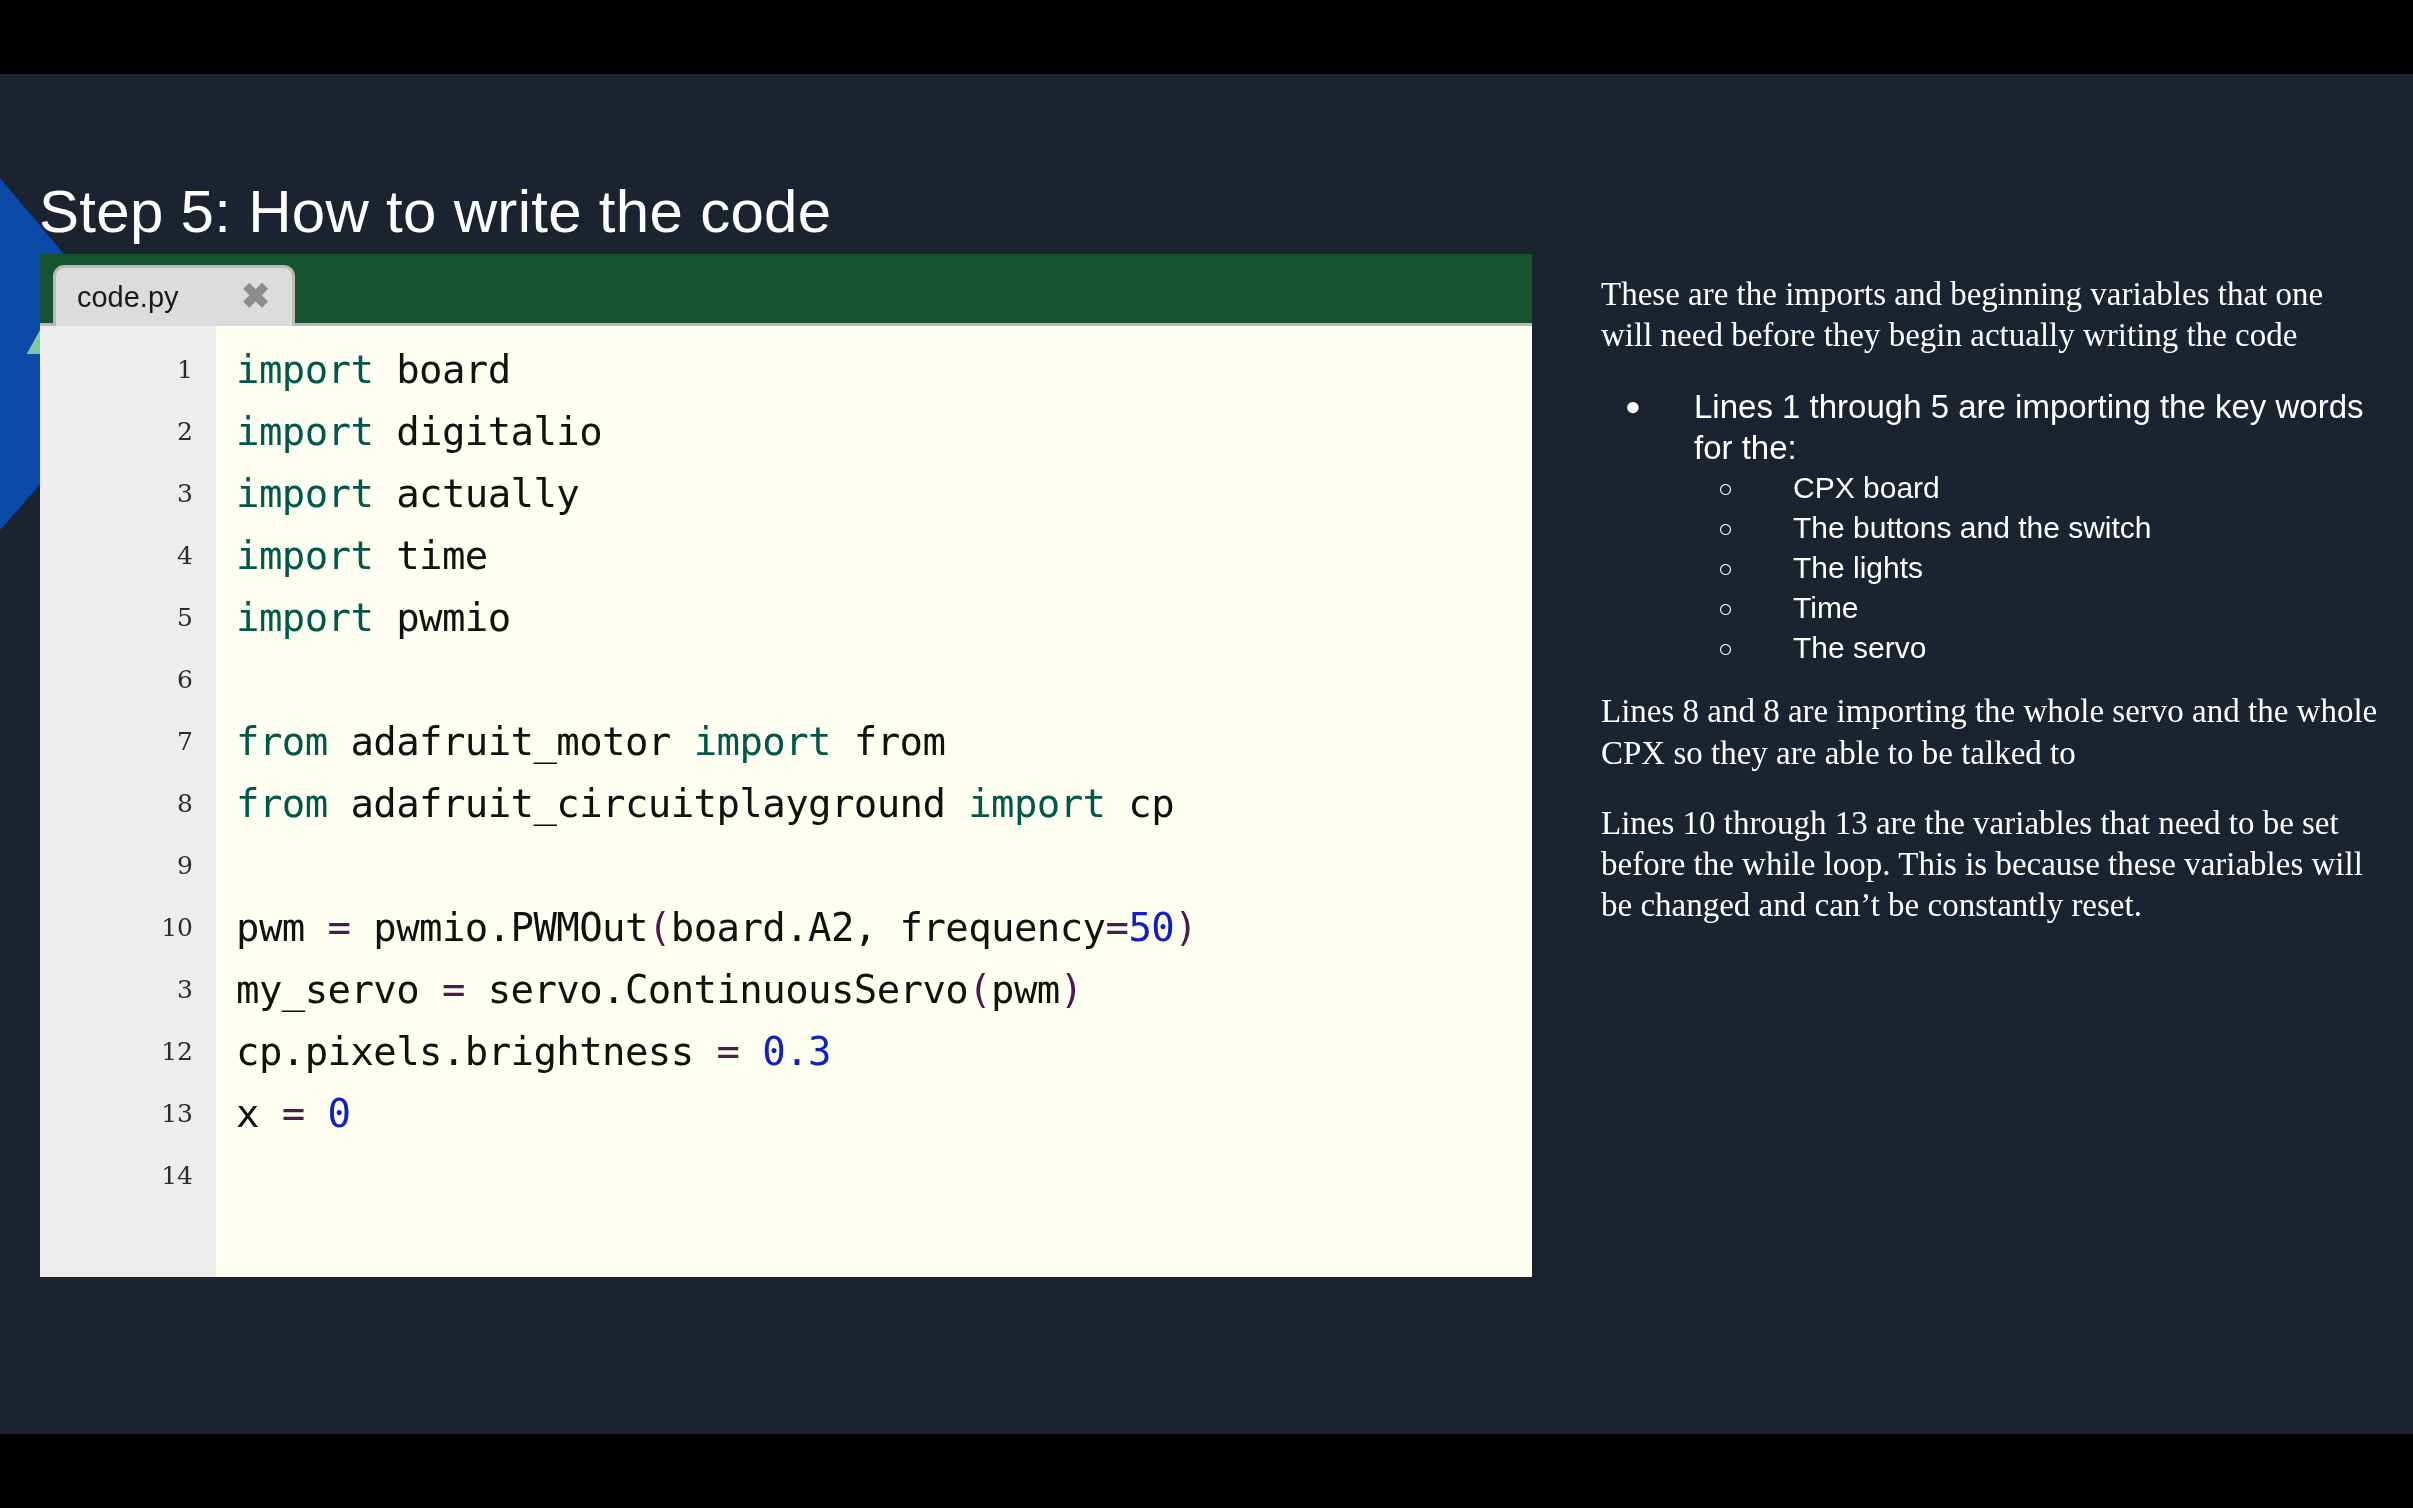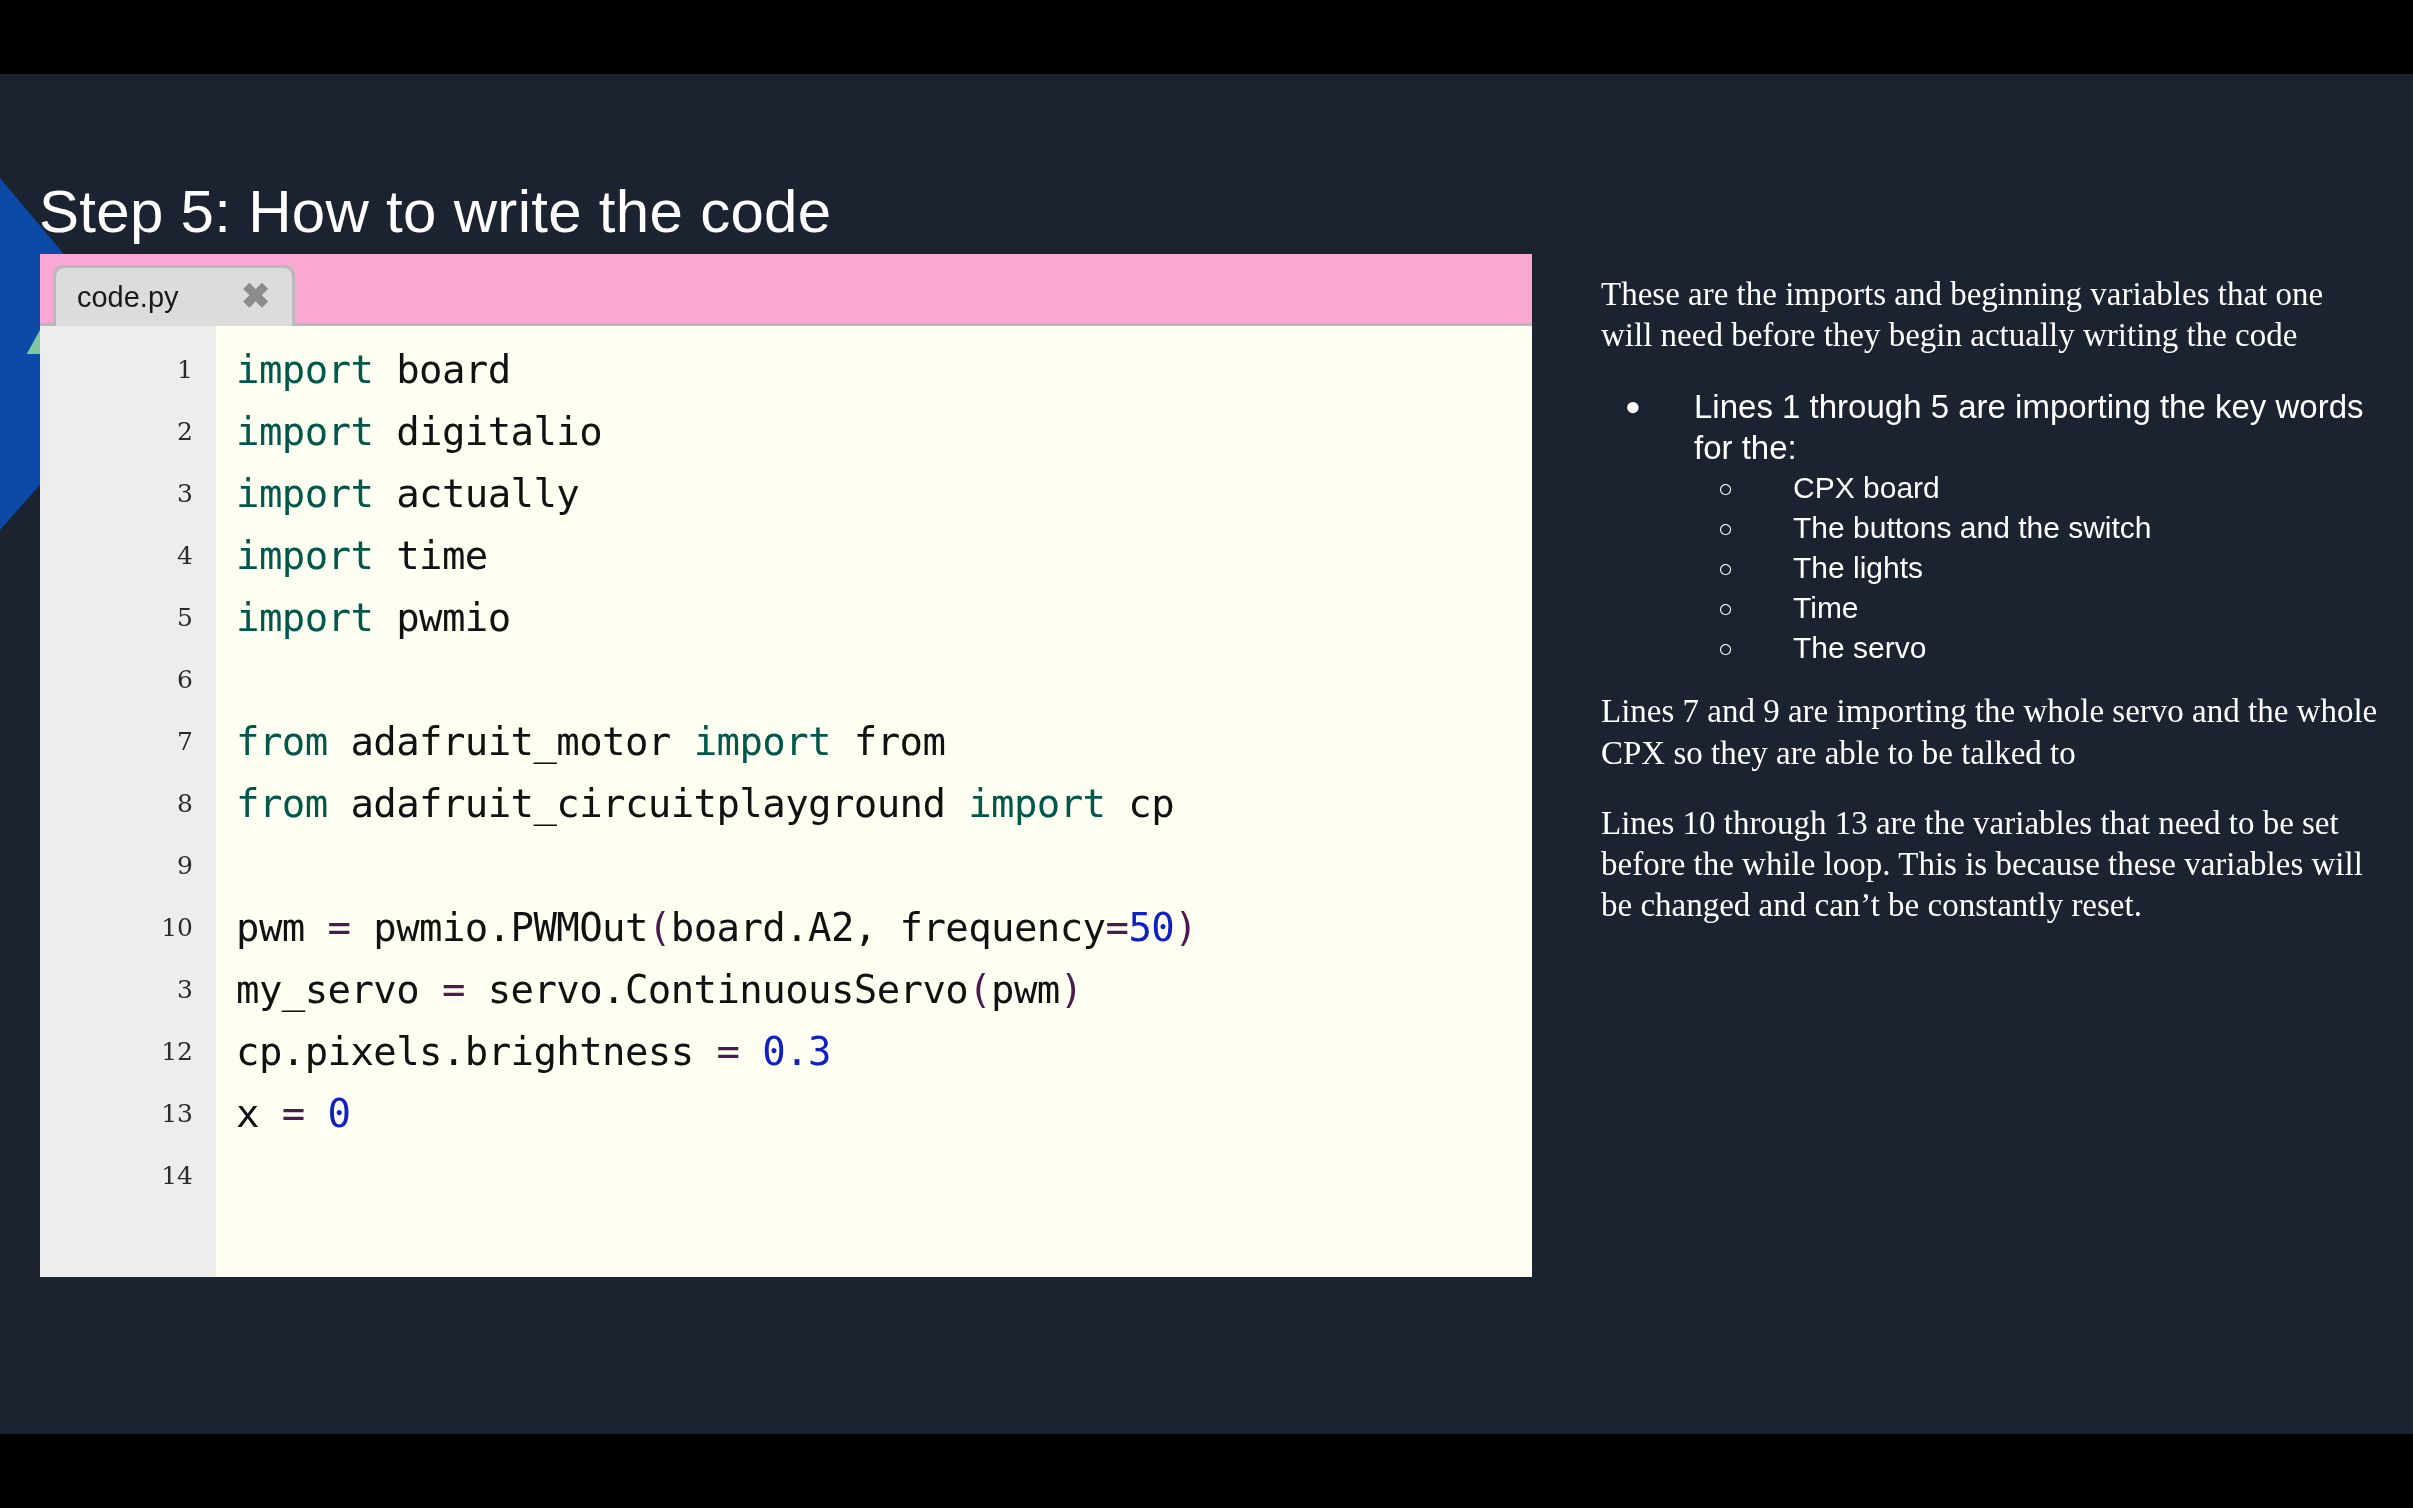--- a/index.html
+++ b/index.html
@@ -71,21 +71,21 @@
     left: 40px;
     top: 180px;
     width: 1492px;
     height: 1020px;
     background: #ededed;
     box-sizing: border-box;
   }
   .tabbar {
     position: relative;
     height: 69px;
-    background: #f9a8d4;
+    background: #14532d;
     border-bottom: 3.1px solid #b9b9b9;
   }
   .tab {
     position: absolute;
     left: 12.6px;
     top: 11.3px;
     width: 242px;
     height: 61px;
     background: #dcdcdc;
     border: 3.1px solid #b9b9b9;
@@ -294,19 +294,19 @@
       <p class="para">These are the imports and beginning variables that one will need before they begin actually writing the code</p>
       <ul class="lvl1" id="bullet-list">
           <li><span class="bullet">●</span><span>Lines 1 through 5 are importing the key words for the:</span><ul class="lvl2">
               <li><span class="bullet">○</span><span>CPX board</span></li>
               <li><span class="bullet">○</span><span>The buttons and the switch</span></li>
               <li><span class="bullet">○</span><span>The lights</span></li>
               <li><span class="bullet">○</span><span>Time</span></li>
               <li><span class="bullet">○</span><span>The servo</span></li>
             </ul></li>
         </ul>
-      <p class="para">Lines 7 and 9 are importing the whole servo and the whole CPX so they are able to be talked to</p>
+      <p class="para">Lines 8 and 8 are importing the whole servo and the whole CPX so they are able to be talked to</p>
       <p class="para">Lines 10 through 13 are the variables that need to be set before the while loop. This is because these variables will be changed and can’t be constantly reset.</p>
     </div>
 
   </div>
 </div>
 
 
 </body></html>

